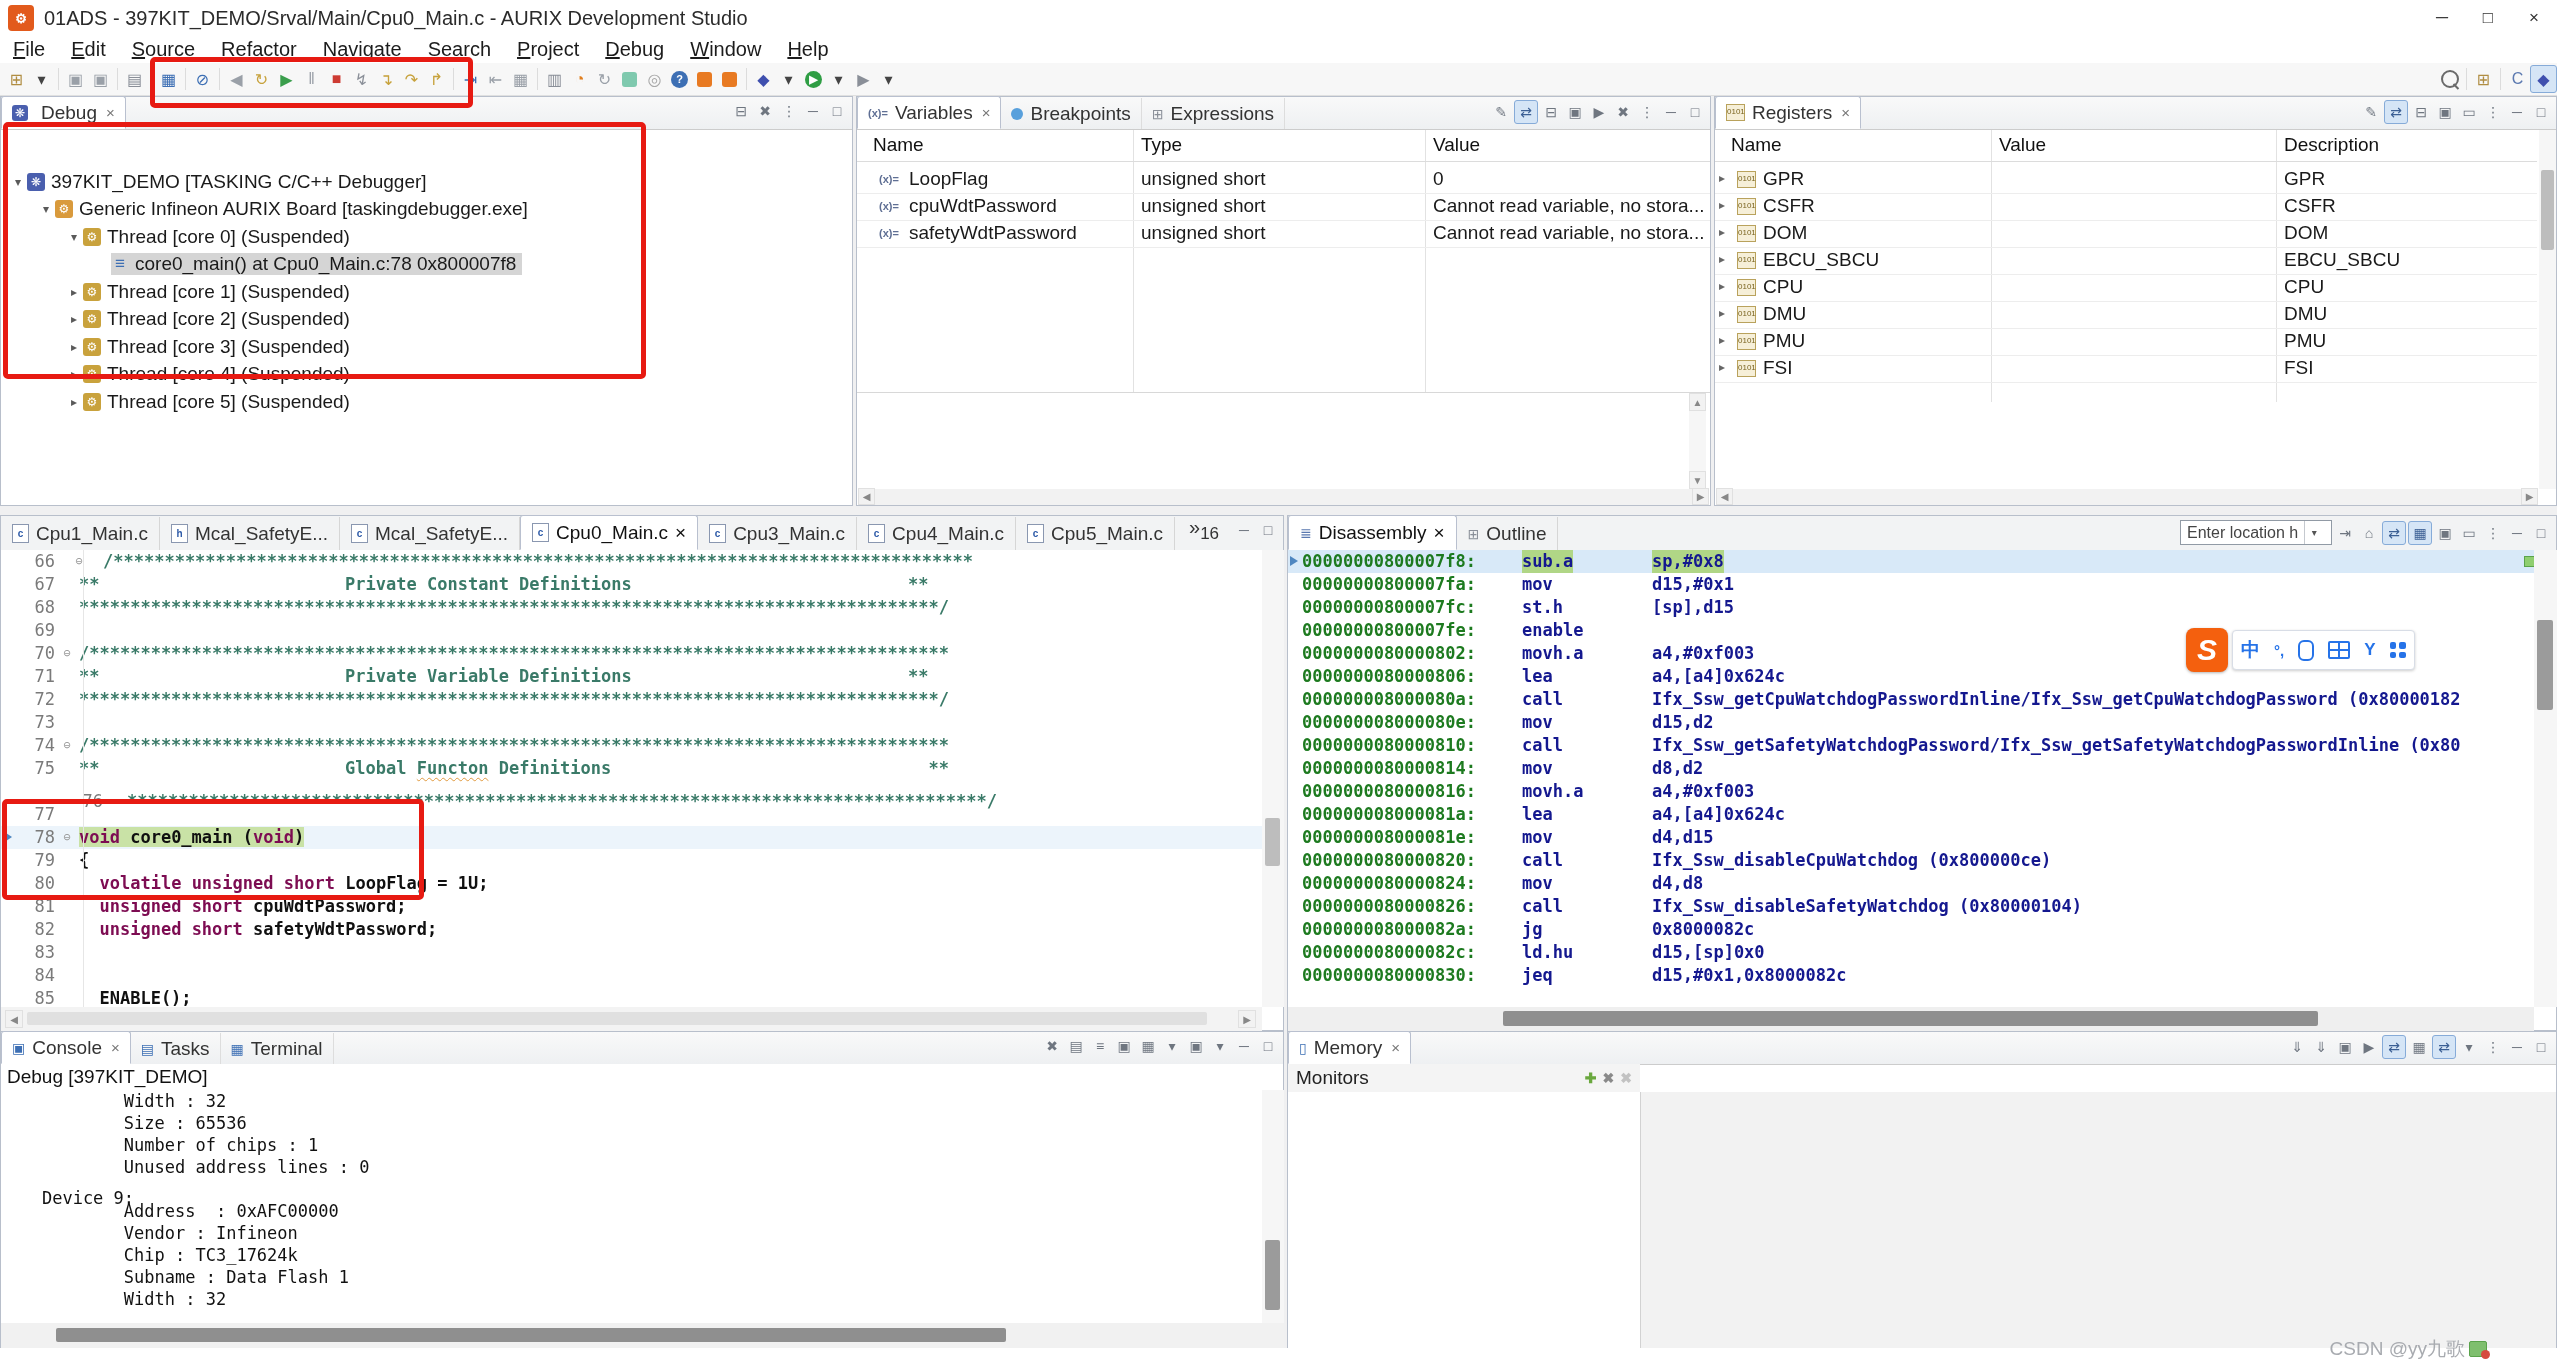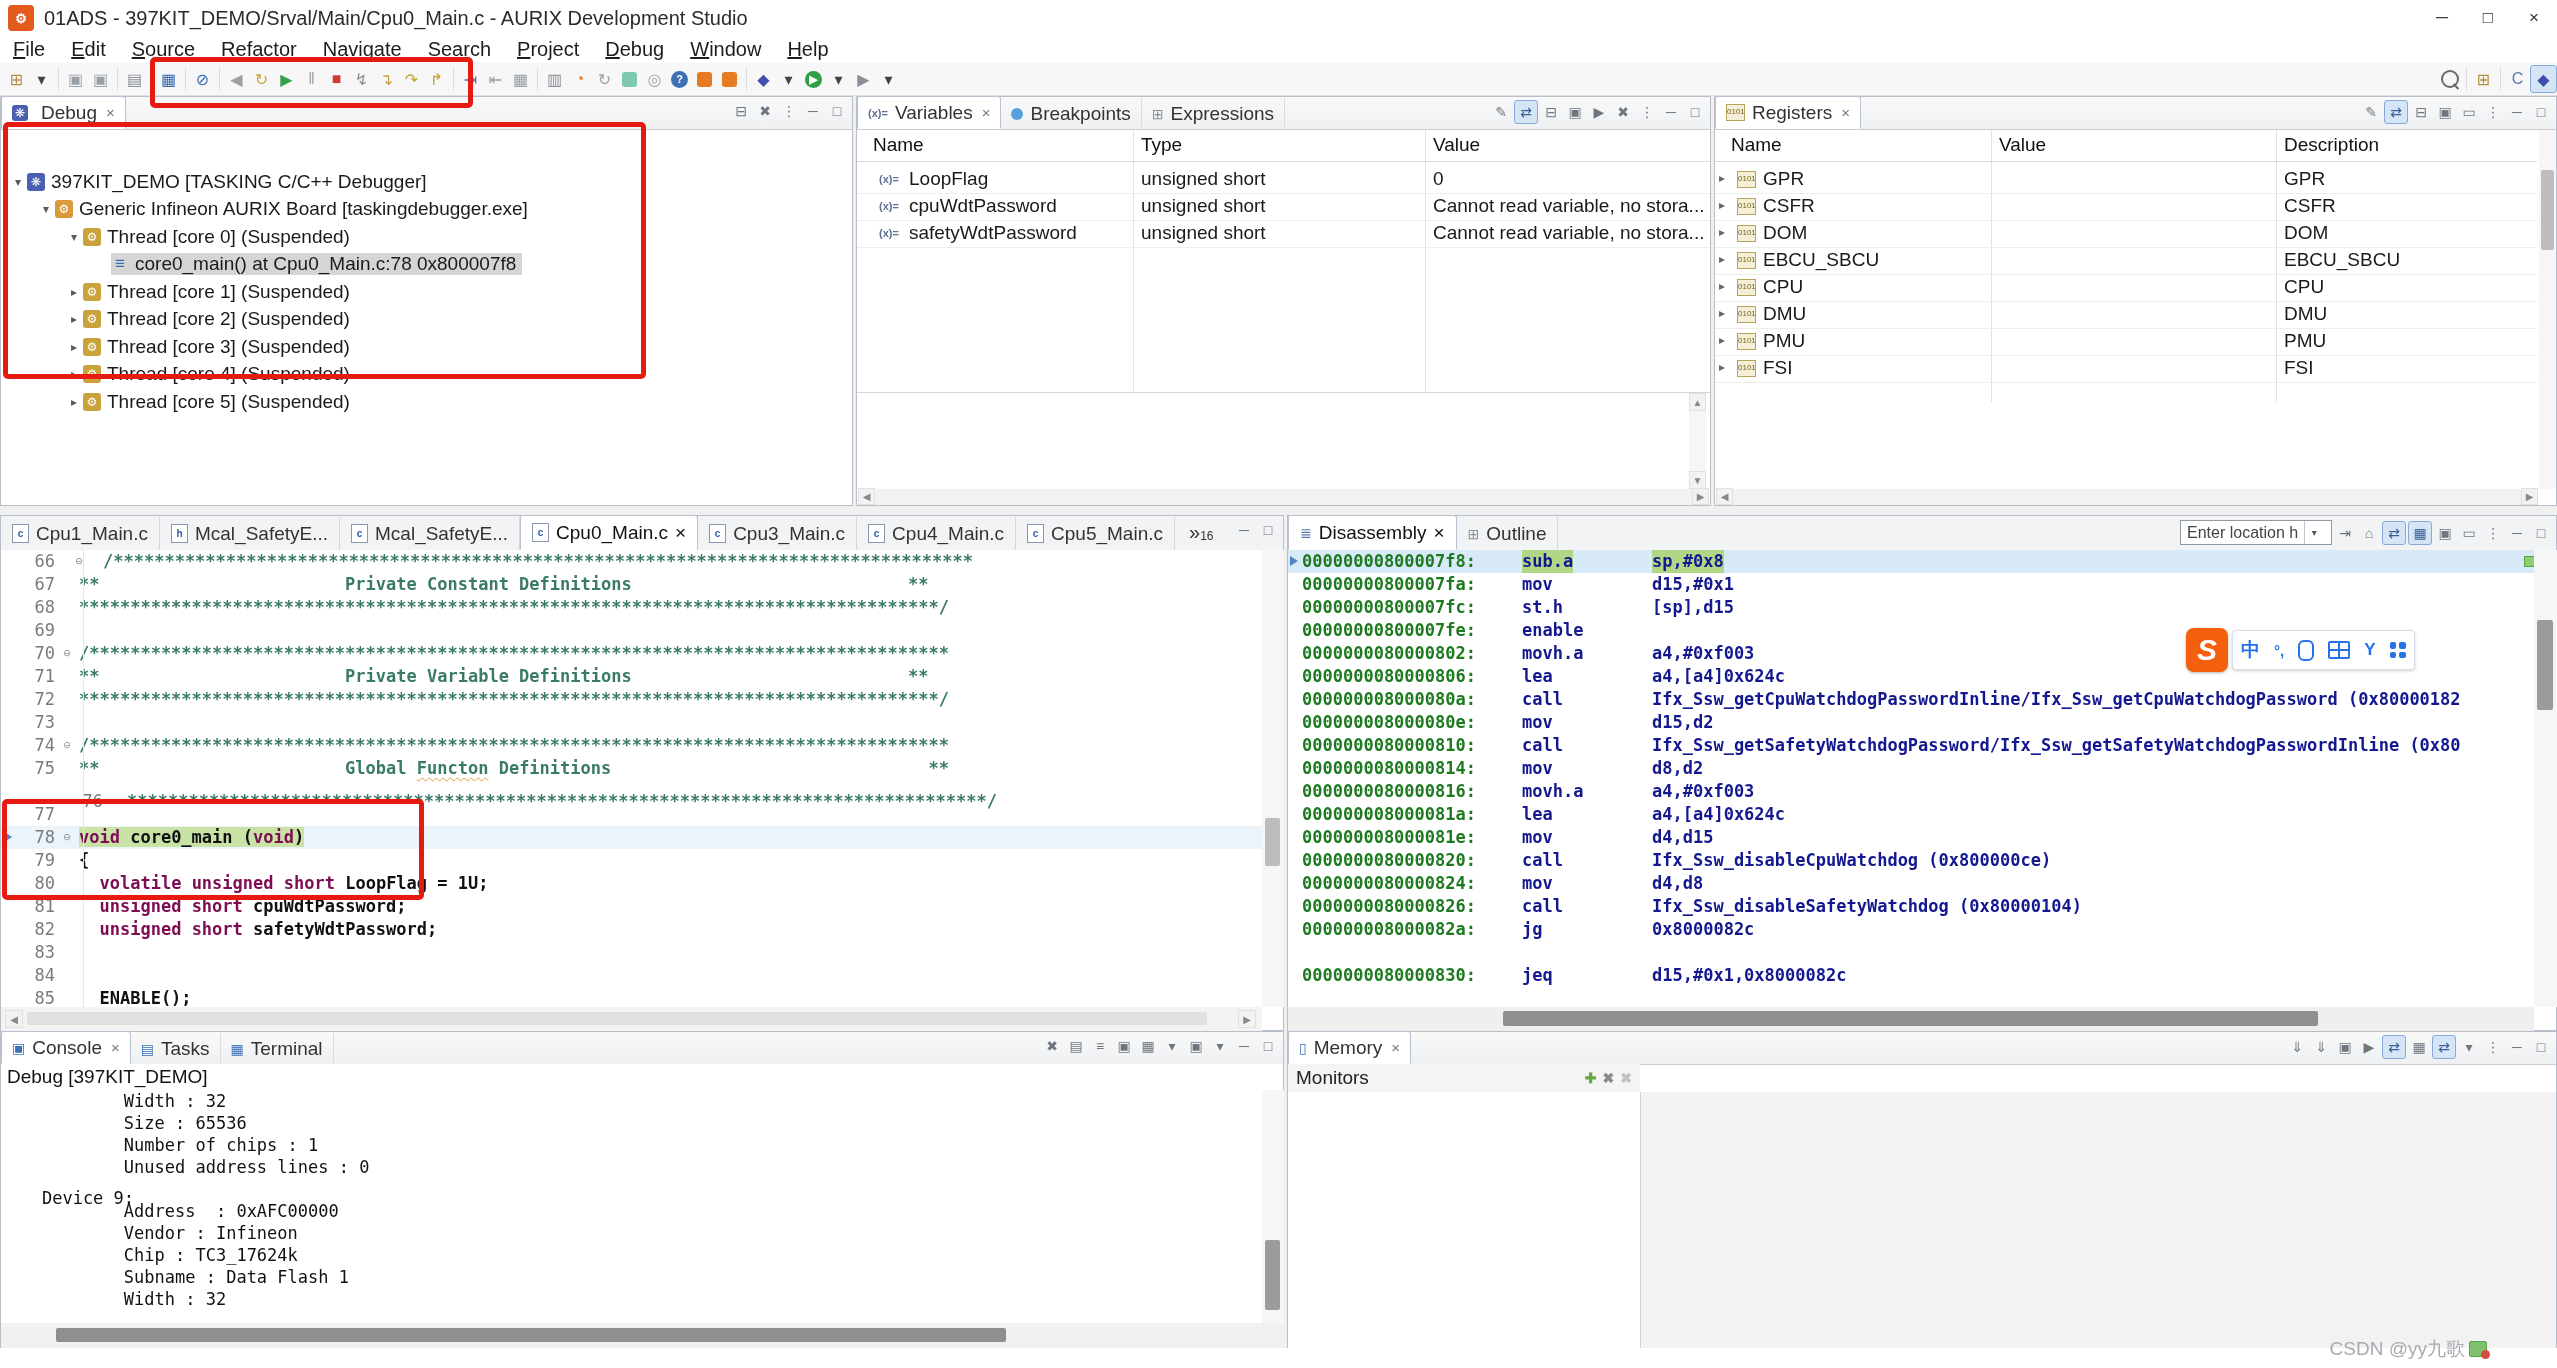--- a/index.html
+++ b/index.html
@@ -453,21 +453,21 @@
         <div class="etab">
           <span class="ficon">c</span>
           <span>Cpu4_Main.c</span>
         </div>
         <div class="etab">
           <span class="ficon">c</span>
           <span>Cpu5_Main.c</span>
         </div>
         <div style="margin-left: 14px; margin-bottom: 6px; font-size: 20px; color: rgb(51, 51, 51); display: flex; align-items: flex-start;">
           <span>»</span>
-          <span style="font-size:12px;margin-top:8px;">16</span>
+          <span style="font-size:17px;margin-top:8px;">16</span>
         </div>
         <div class="ptoolbar">
           <span class="vti">─</span>
           <span class="vti">□</span>
         </div>
       </div>
     <div class="codearea" id="code-editor" style="left:0;top:34px;width:1261px;height:457px;">
         <div class="lnrow" style="top: 0px; gap: 12px;"><span class="lnum">66</span><span class="lfold">⊖</span><span class="lcode"><span class="cm cseg">/************************************************************************************</span></span></div>
         <div class="lnrow" style="top: 23px;"><span class="lnum">67</span><span class="lfold"></span><span class="lcode"><span class="cm cseg">**                        Private Constant Definitions                           **</span></span></div>
         <div class="lnrow" style="top: 46px;"><span class="lnum">68</span><span class="lfold"></span><span class="lcode"><span class="cm cseg">************************************************************************************/</span></span></div>
@@ -543,20 +543,21 @@
         <div class="drow" style="top: 161px;"><span class="daddr" style="left: 14px;">000000008000080e:</span><span class="dop" style="left: 234px;">mov</span><span class="dargs" style="left: 364px;">d15,d2</span></div>
         <div class="drow" style="top: 184px;"><span class="daddr" style="left: 14px;">0000000080000810:</span><span class="dop" style="left: 234px;">call</span><span class="dargs" style="left: 364px;">Ifx_Ssw_getSafetyWatchdogPassword/Ifx_Ssw_getSafetyWatchdogPasswordInline (0x80</span></div>
         <div class="drow" style="top: 207px;"><span class="daddr" style="left: 14px;">0000000080000814:</span><span class="dop" style="left: 234px;">mov</span><span class="dargs" style="left: 364px;">d8,d2</span></div>
         <div class="drow" style="top: 230px;"><span class="daddr" style="left: 14px;">0000000080000816:</span><span class="dop" style="left: 234px;">movh.a</span><span class="dargs" style="left: 364px;">a4,#0xf003</span></div>
         <div class="drow" style="top: 253px;"><span class="daddr" style="left: 14px;">000000008000081a:</span><span class="dop" style="left: 234px;">lea</span><span class="dargs" style="left: 364px;">a4,[a4]0x624c</span></div>
         <div class="drow" style="top: 276px;"><span class="daddr" style="left: 14px;">000000008000081e:</span><span class="dop" style="left: 234px;">mov</span><span class="dargs" style="left: 364px;">d4,d15</span></div>
         <div class="drow" style="top: 299px;"><span class="daddr" style="left: 14px;">0000000080000820:</span><span class="dop" style="left: 234px;">call</span><span class="dargs" style="left: 364px;">Ifx_Ssw_disableCpuWatchdog (0x800000ce)</span></div>
         <div class="drow" style="top: 322px;"><span class="daddr" style="left: 14px;">0000000080000824:</span><span class="dop" style="left: 234px;">mov</span><span class="dargs" style="left: 364px;">d4,d8</span></div>
         <div class="drow" style="top: 345px;"><span class="daddr" style="left: 14px;">0000000080000826:</span><span class="dop" style="left: 234px;">call</span><span class="dargs" style="left: 364px;">Ifx_Ssw_disableSafetyWatchdog (0x80000104)</span></div>
         <div class="drow" style="top: 368px;"><span class="daddr" style="left: 14px;">000000008000082a:</span><span class="dop" style="left: 234px;">jg</span><span class="dargs" style="left: 364px;">0x8000082c</span></div>
+        <div class="drow" style="top: 391px;"><span class="daddr" style="left: 14px;">000000008000082c:</span><span class="dop" style="left: 234px;">ld.hu</span><span class="dargs" style="left: 364px;">d15,[sp]0x0</span></div>
         <div class="drow" style="top: 414px;"><span class="daddr" style="left: 14px;">0000000080000830:</span><span class="dop" style="left: 234px;">jeq</span><span class="dargs" style="left: 364px;">d15,#0x1,0x8000082c</span></div>
       </div>
     <div class="abs" style="left:1236px;top:40px;width:9px;height:9px;background:#8fce6f;border:1px solid #5aa34b;"></div>
     <div class="abs sb" style="left:1246px;top:34px;width:23px;height:457px;background:#f6f6f6;">
       <div class="sbthumb" style="left:3px;top:70px;width:16px;height:90px;background:#9b9b9b;"></div>
     </div>
     <div class="abs sb" style="left:0;top:491px;width:1246px;height:24px;background:#efefef;">
       <div class="sbthumb" style="left:215px;top:4px;width:815px;height:15px;background:#8f8f8f;"></div>
     </div>
   </div>

